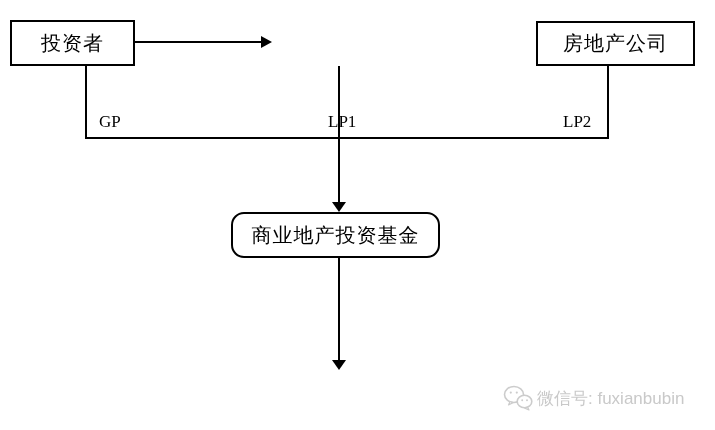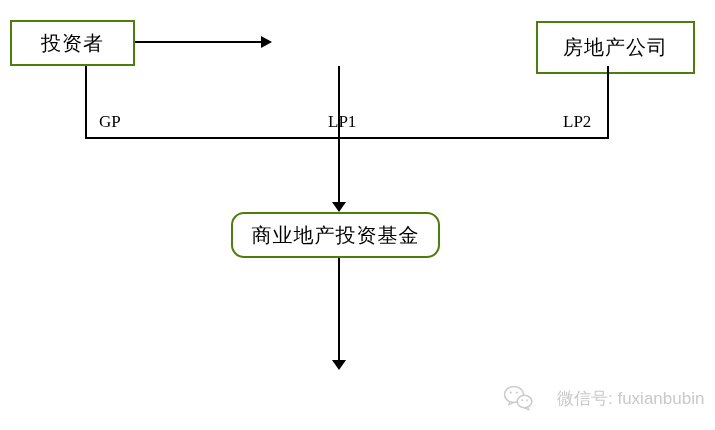--- a/index.html
+++ b/index.html
@@ -10,34 +10,34 @@
   .canvas {
     position: relative;
     width: 715px;
     height: 430px;
     background: #ffffff;
     overflow: hidden;
     font-family: "Liberation Serif", serif;
   }
   .box {
     position: absolute;
-    border: 2px solid #4d7c0f;
+    border: 2px solid #000000;
     background: #ffffff;
     display: flex;
     align-items: center;
     justify-content: center;
     font-family: "Liberation Serif", serif;
     font-size: 20px;
     color: #000000;
     letter-spacing: 1px;
     box-sizing: border-box;
   }
   .box-investor        { left: 10px;  top: 20px;  width: 125px; height: 46px; }
   .box-private-fund    { left: 272px; top: 21px;  width: 125px; height: 45px; }
-  .box-real-estate     { left: 536px; top: 21px;  width: 159px; height: 53px; }
+  .box-real-estate     { left: 536px; top: 21px;  width: 159px; height: 45px; }
   .box-commercial-fund { left: 231px; top: 212px; width: 209px; height: 46px; border-width: 2px; border-radius: 13px; }
   .box-project         { left: 222px; top: 370px; width: 235px; height: 46px; border-width: 3px; }
 
   .hline, .vline {
     position: absolute;
     background: #000000;
   }
   .line-holding   { left: 135px; top: 41px;  width: 128px; height: 2px; }
   .line-connector { left: 85px;  top: 137px; width: 524px; height: 2px; }
   .line-v-investor    { left: 85px;  top: 66px;  width: 2px; height: 73px;  }
@@ -75,21 +75,21 @@
   .label-gp  { left: 99px;  top: 112px; }
   .label-lp1 { left: 328px; top: 112px; }
   .label-lp2 { left: 563px; top: 112px; text-align: right; }
 
   .watermark {
     position: absolute;
     left: 503px;
     top: 384px;
     display: flex;
     align-items: center;
-    gap: 24px;
+    gap: 4px;
     color: #c9c9c9;
     font-family: "Liberation Sans", sans-serif;
     font-size: 17px;
     white-space: nowrap;
   }
   .watermark .wechat-svg { display: block; }
 </style>
 </head>
 <body>
 

